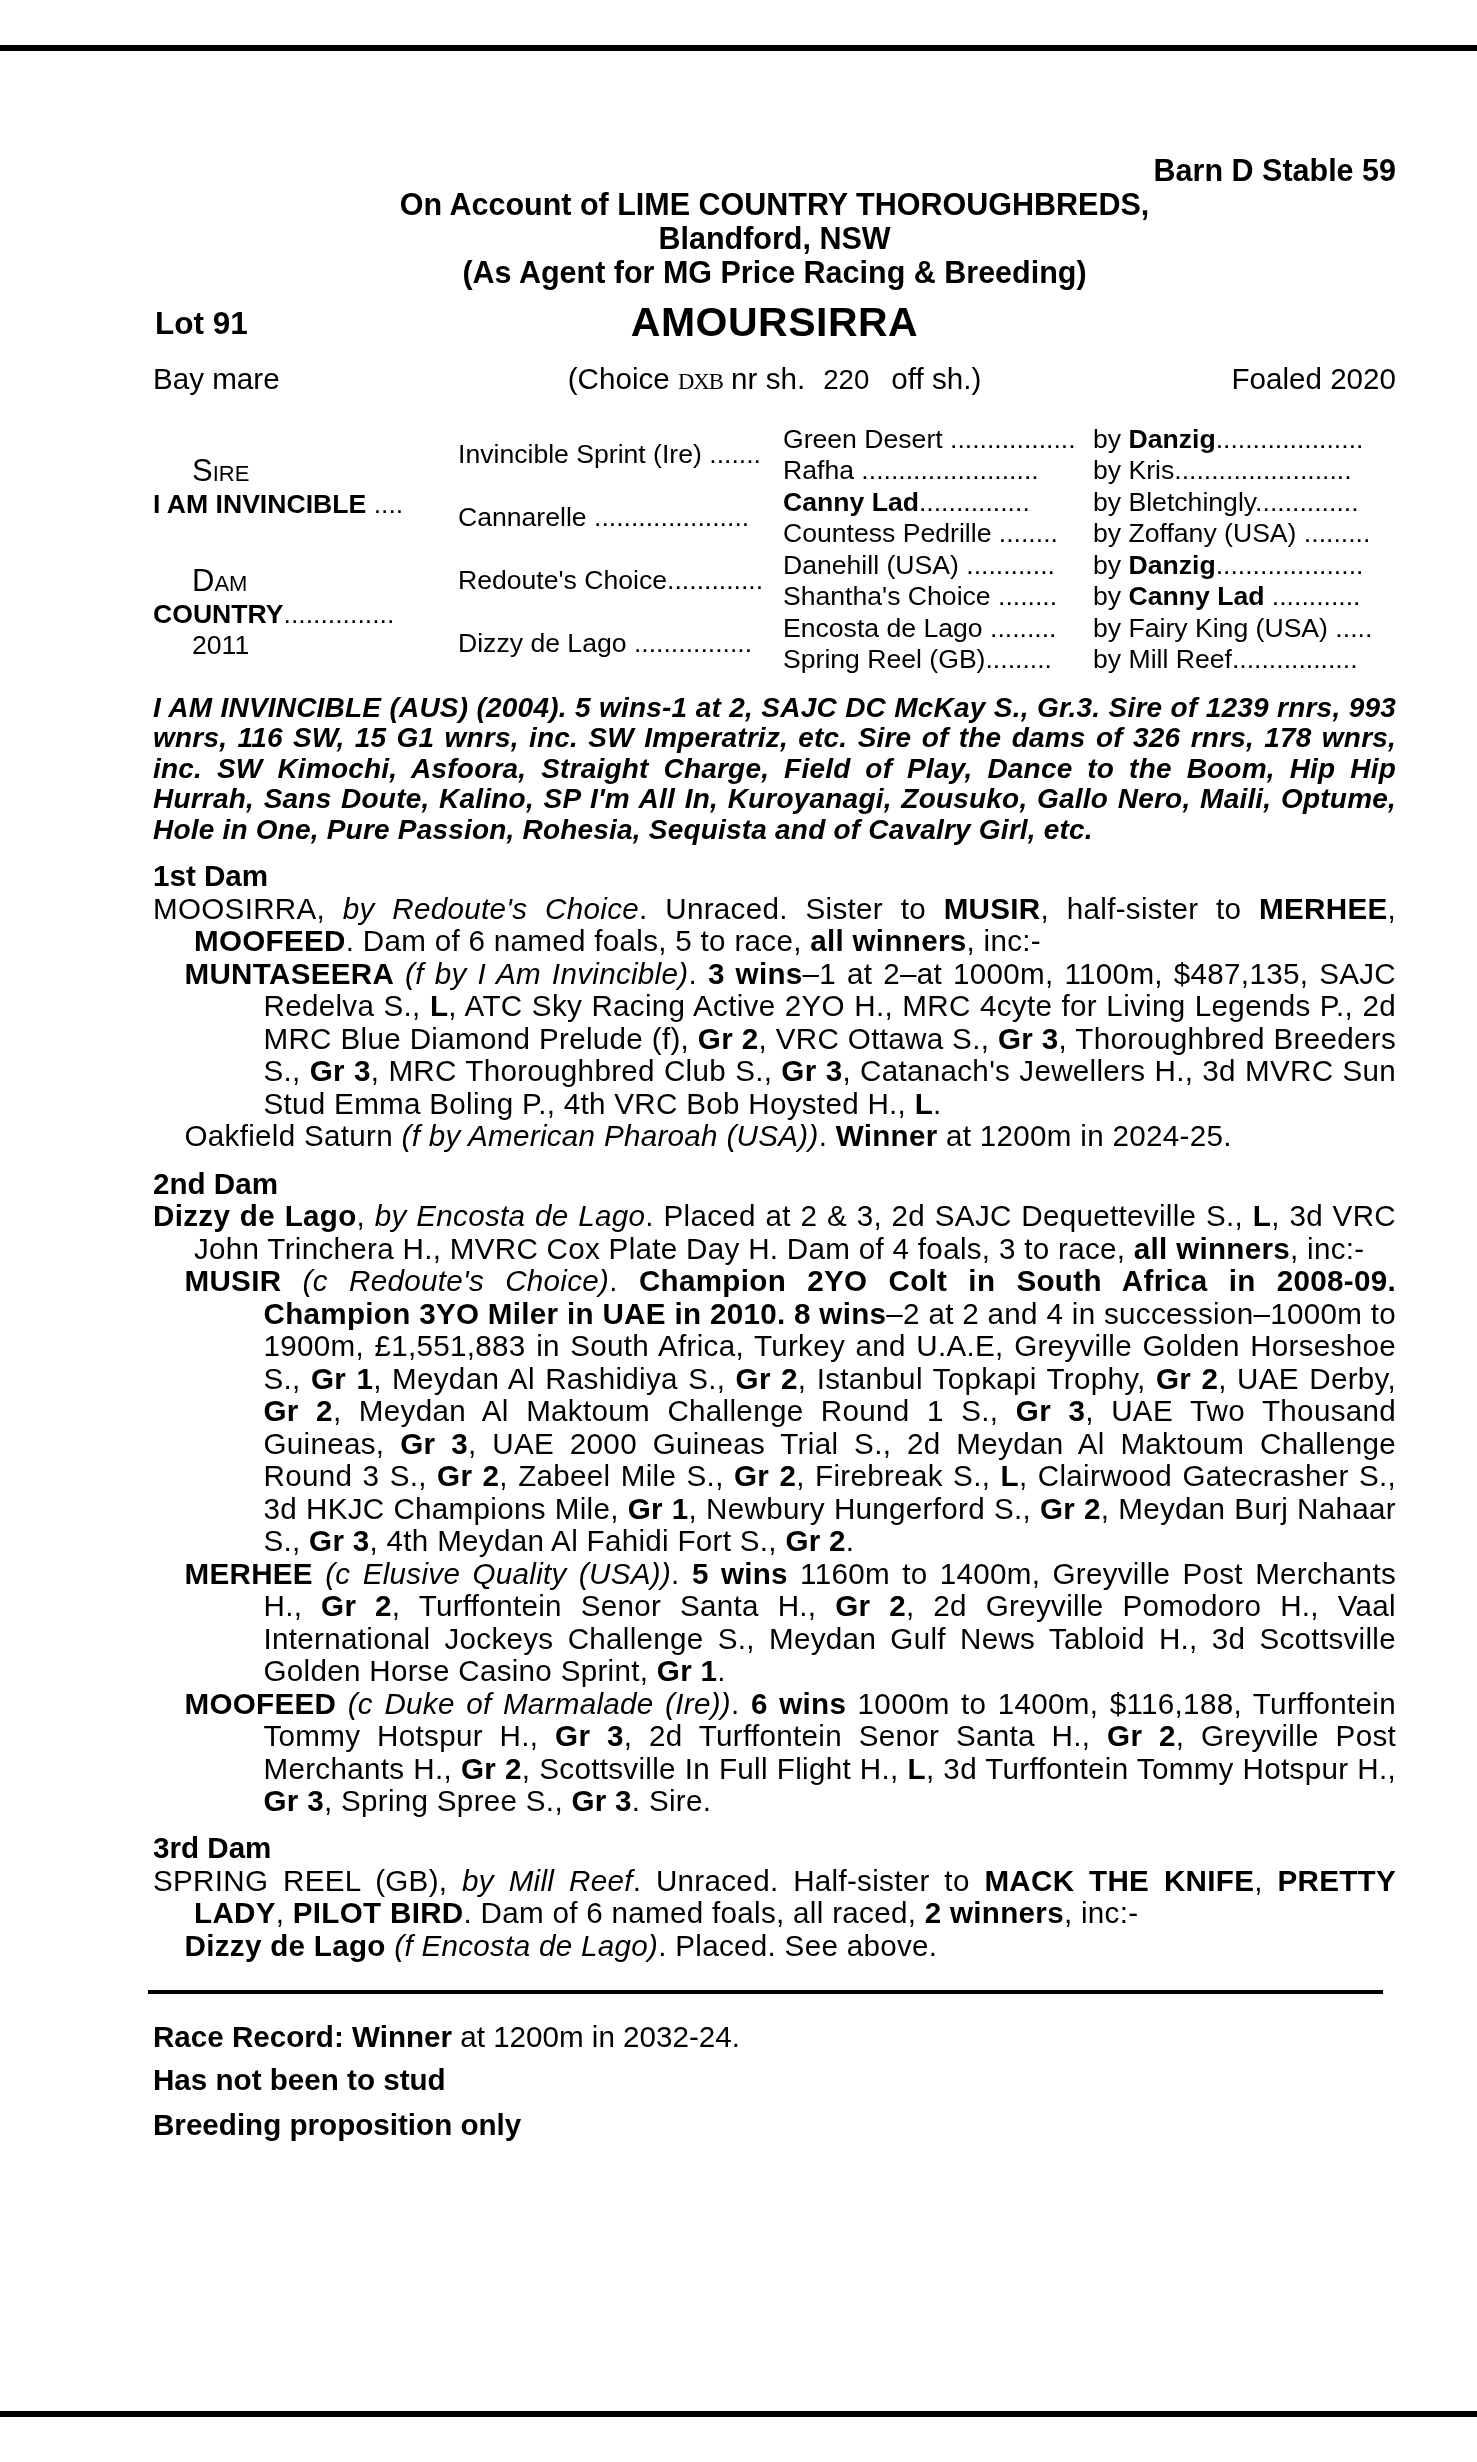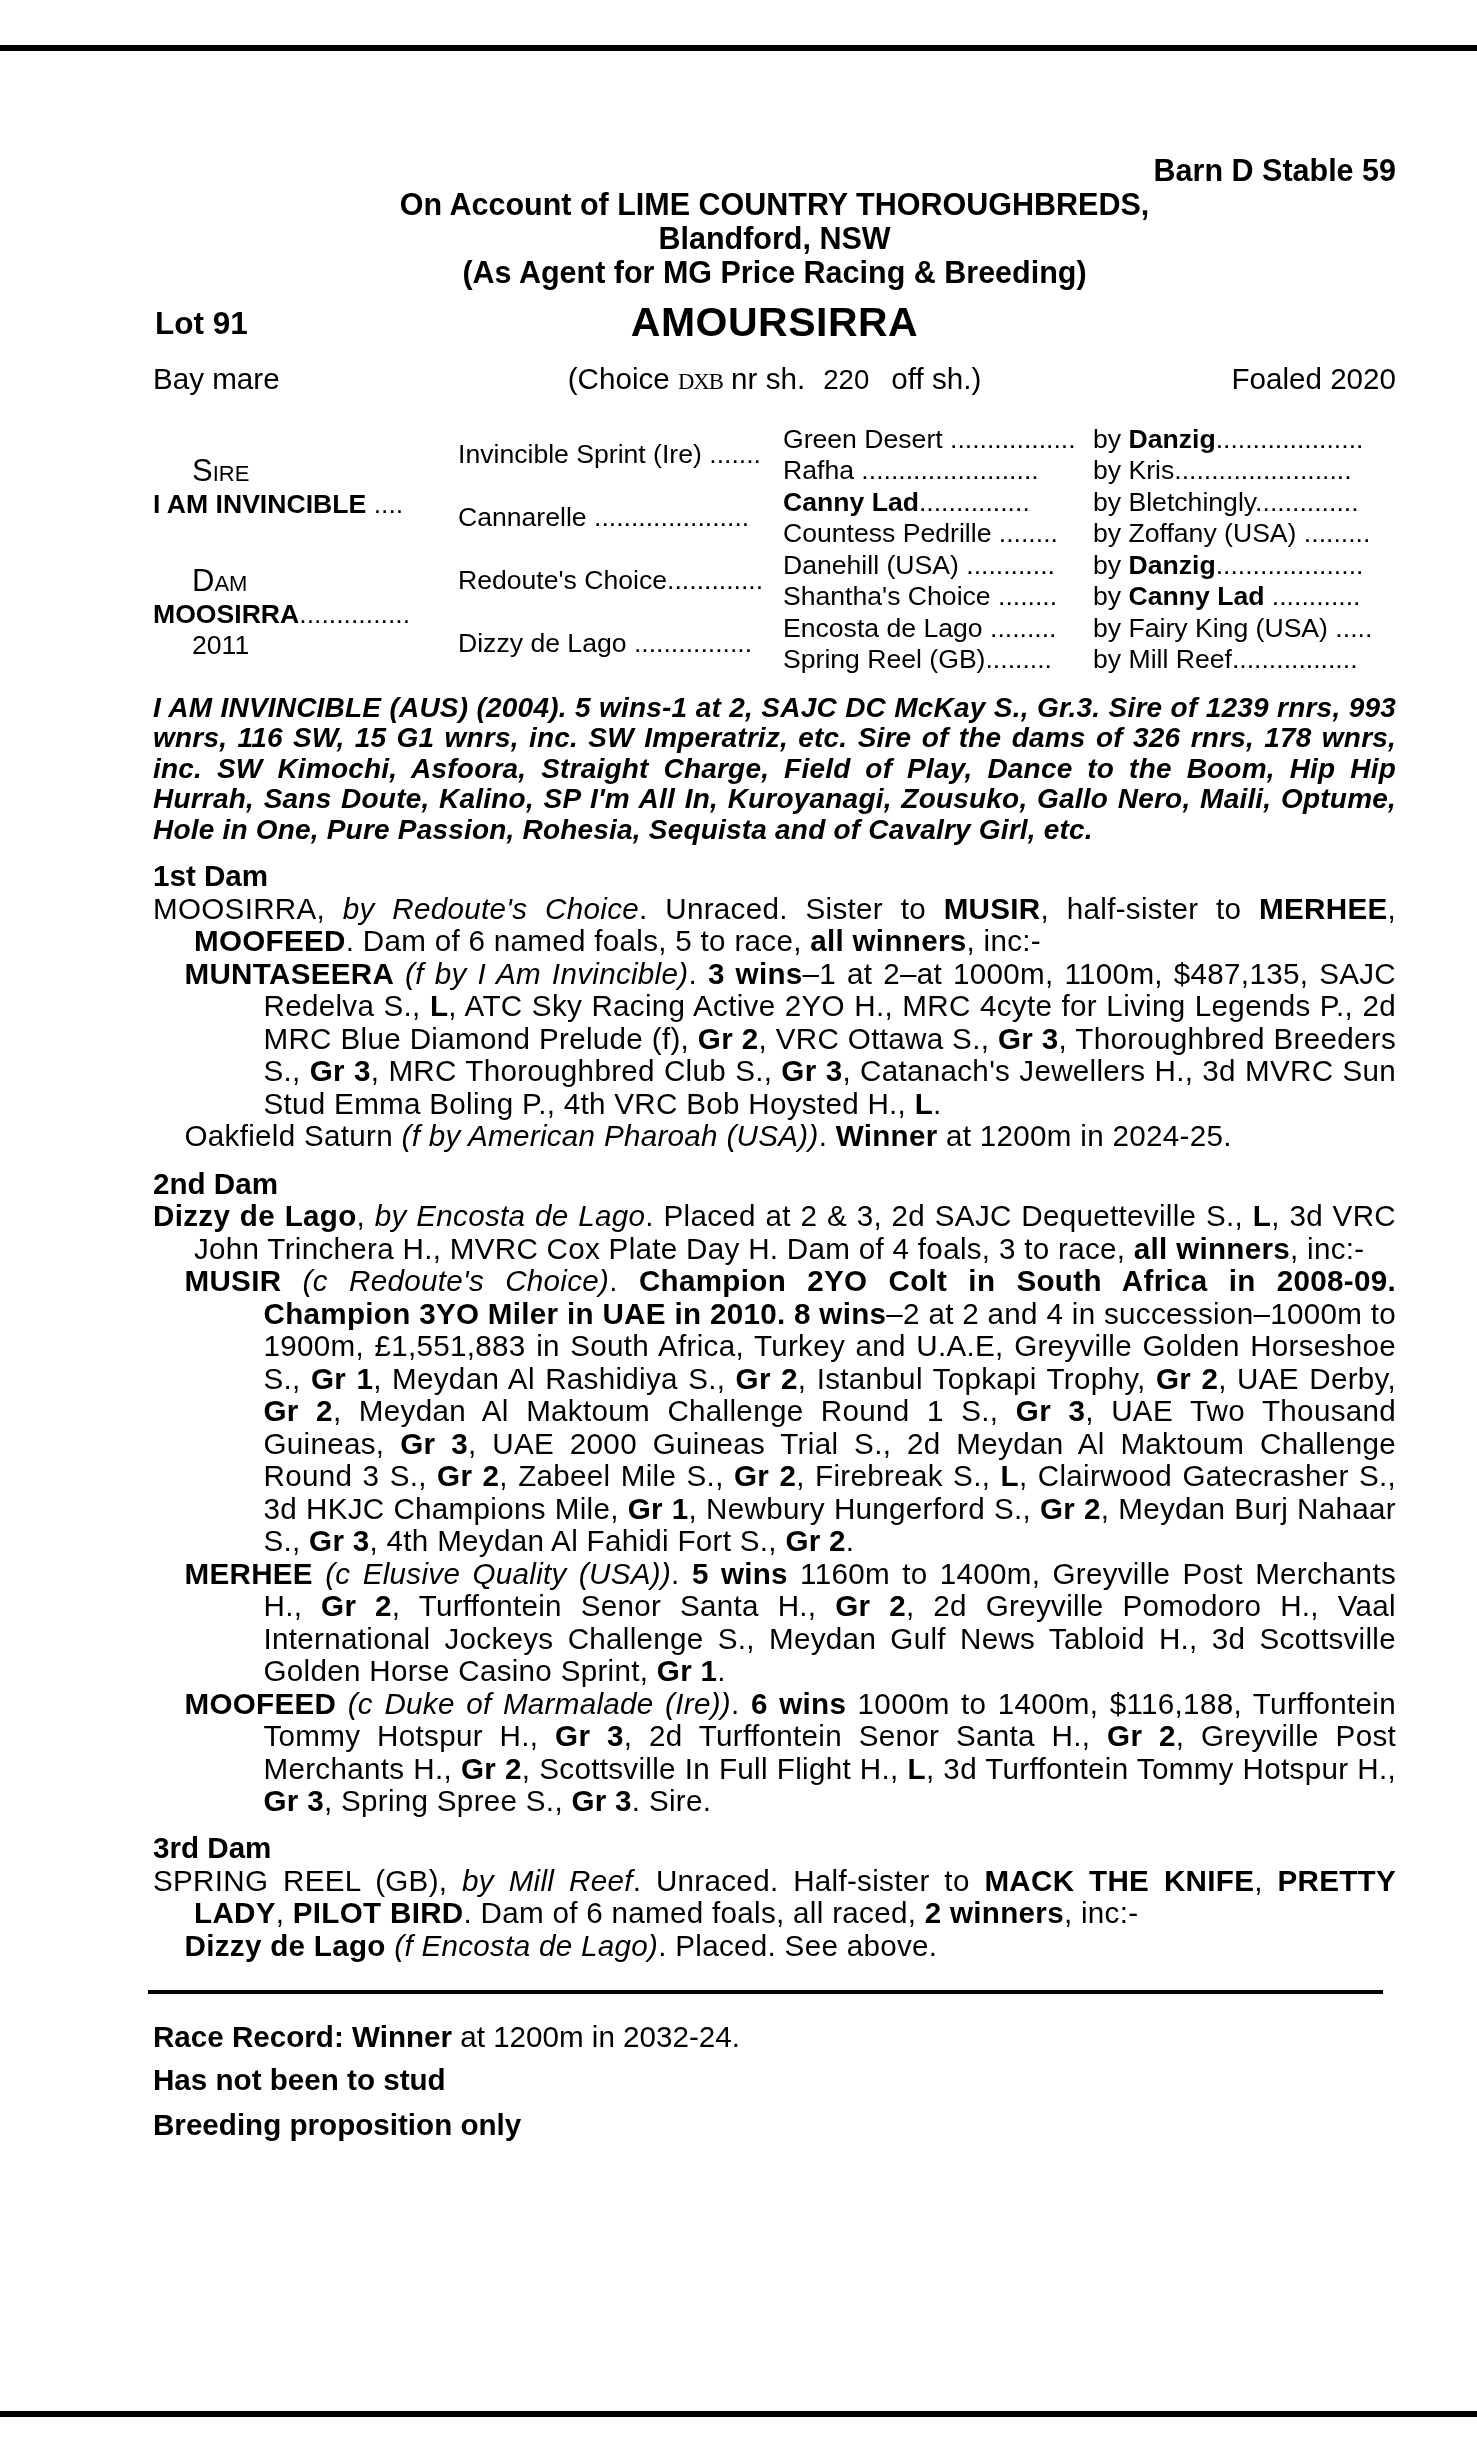--- a/index.html
+++ b/index.html
@@ -87,21 +87,21 @@
     <span class="right">Foaled 2020</span>
   </div>
 
   <div class="ped">
     <div class="g1 sire-block">
       <div class="lbl">Sire</div>
       <div class="nm"><span class="b">I AM INVINCIBLE</span><span> ....</span></div>
     </div>
     <div class="g1 dam-block">
       <div class="lbl">Dam</div>
-      <div class="nm"><span class="b">MOOSIRRA</span><span>...............</span></div>
+      <div class="nm"><span class="b">COUNTRY</span><span>...............</span></div>
       <div class="yr">2011</div>
     </div>
     <div class="g2 r1">Invincible Sprint (Ire) .......</div>
     <div class="g2 r2">Cannarelle .....................</div>
     <div class="g2 r3">Redoute's Choice.............</div>
     <div class="g2 r4">Dizzy de Lago ................</div>
 
     <div class="g3" style="grid-row:1"><span>Green Desert .................</span></div>
     <div class="g4" style="grid-row:1"><span>by </span><span class="b">Danzig</span><span>....................</span></div>
     <div class="g3" style="grid-row:2"><span>Rafha ........................</span></div>

